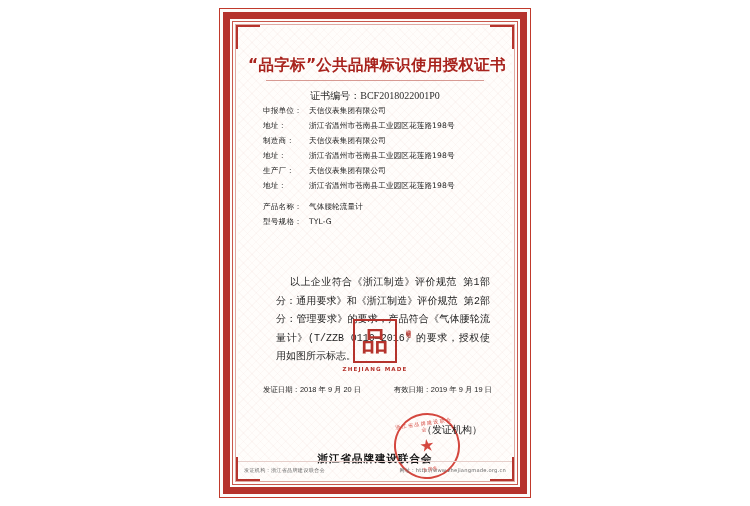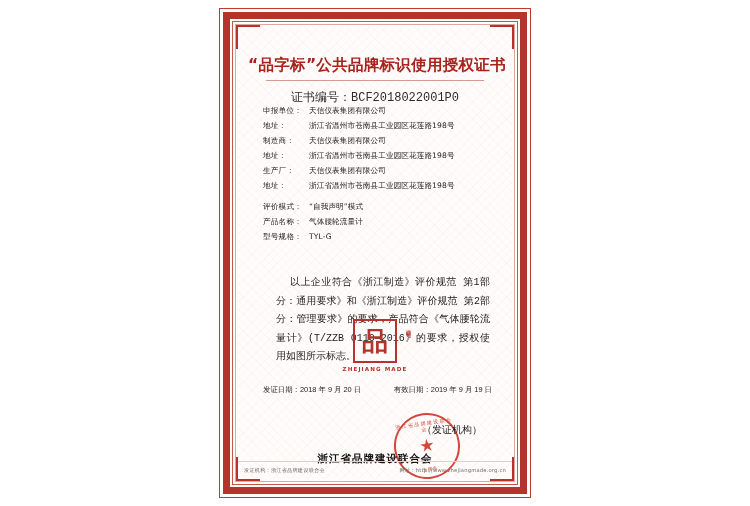--- a/index.html
+++ b/index.html
@@ -113,23 +113,23 @@
     background: #d79a93;
   }
 
   
   .cert-no {
     position: absolute;
     top: 62px;
     left: 0;
     right: 0;
     text-align: center;
-    font-size: 12px;
+    font-size: 10px;
     color: #2b2b2b;
-    font-family: Liberation Mono, monospace;
+    font-family: Liberation Serif, serif;
   }
 
   
   .fields {
     position: absolute;
     left: 25px;
     right: 18px;
     top: 80px;
   }
   .field-row {
@@ -377,24 +377,20 @@
         <div class="field-row">
           <span class="field-label">生产厂：</span>
           <span class="field-value">天信仪表集团有限公司</span>
         </div>
         <div class="field-row gap-row">
           <span class="field-label">地址：</span>
           <span class="field-value">浙江省温州市苍南县工业园区花莲路198号</span>
         </div>
 
         <div class="field-row">
-          <span class="field-label">评价模式：</span>
-          <span class="field-value">“自我声明”模式</span>
-        </div>
-        <div class="field-row">
           <span class="field-label">产品名称：</span>
           <span class="field-value">气体腰轮流量计</span>
         </div>
         <div class="field-row">
           <span class="field-label">型号规格：</span>
           <span class="field-value">TYL-G</span>
         </div>
       </div>
 
       <div class="para">以上企业符合《浙江制造》评价规范 第1部分：通用要求》和《浙江制造》评价规范 第2部分：管理要求》的要求，产品符合《气体腰轮流量计》(T/ZZB 0110—2016》的要求，授权使用如图所示标志。</div>

